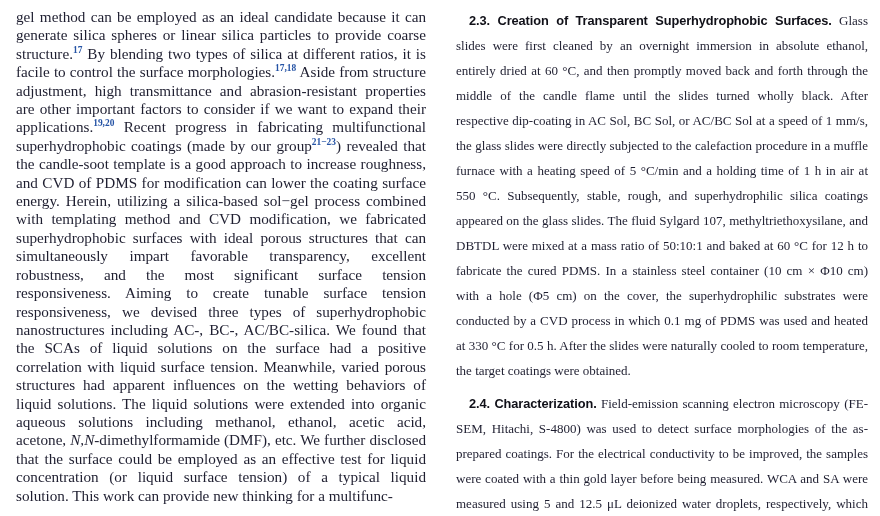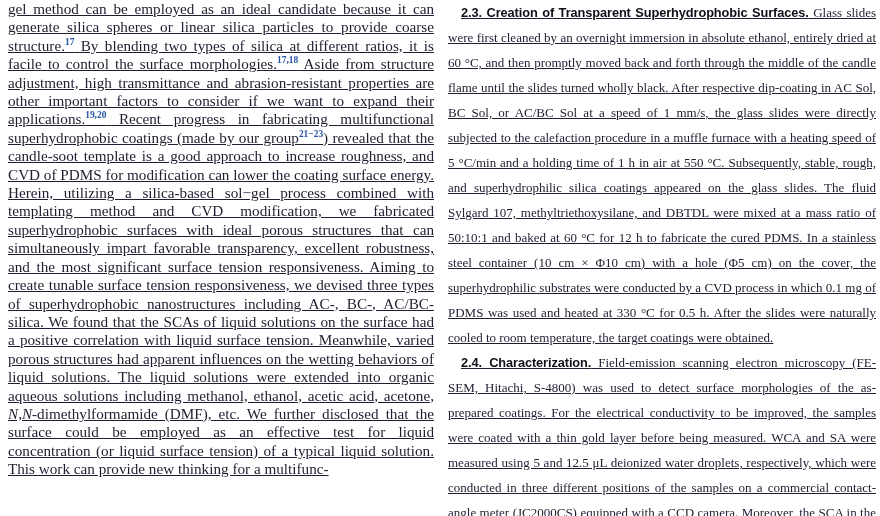--- a/index.html
+++ b/index.html
@@ -16,21 +16,21 @@
     text-align:justify;
   }
   .col-left{
     left:8px;width:426px;
     font-size:15.2px;line-height:18.4px;
   }
   .col-right{
     left:448px;width:428px;
     font-size:13px;line-height:25px;
   }
-  p{margin:0;padding:0;text-decoration:underline;}
+  p{margin:8px;padding:0;}
   p.indent{text-indent:13px;}
   sup.ref{
     color:#2553a5;
     font-size:0.62em;
     line-height:0;
     vertical-align:super;
     font-weight:bold;
   }
   b.runin{
     font-family:"Liberation Sans", sans-serif;

